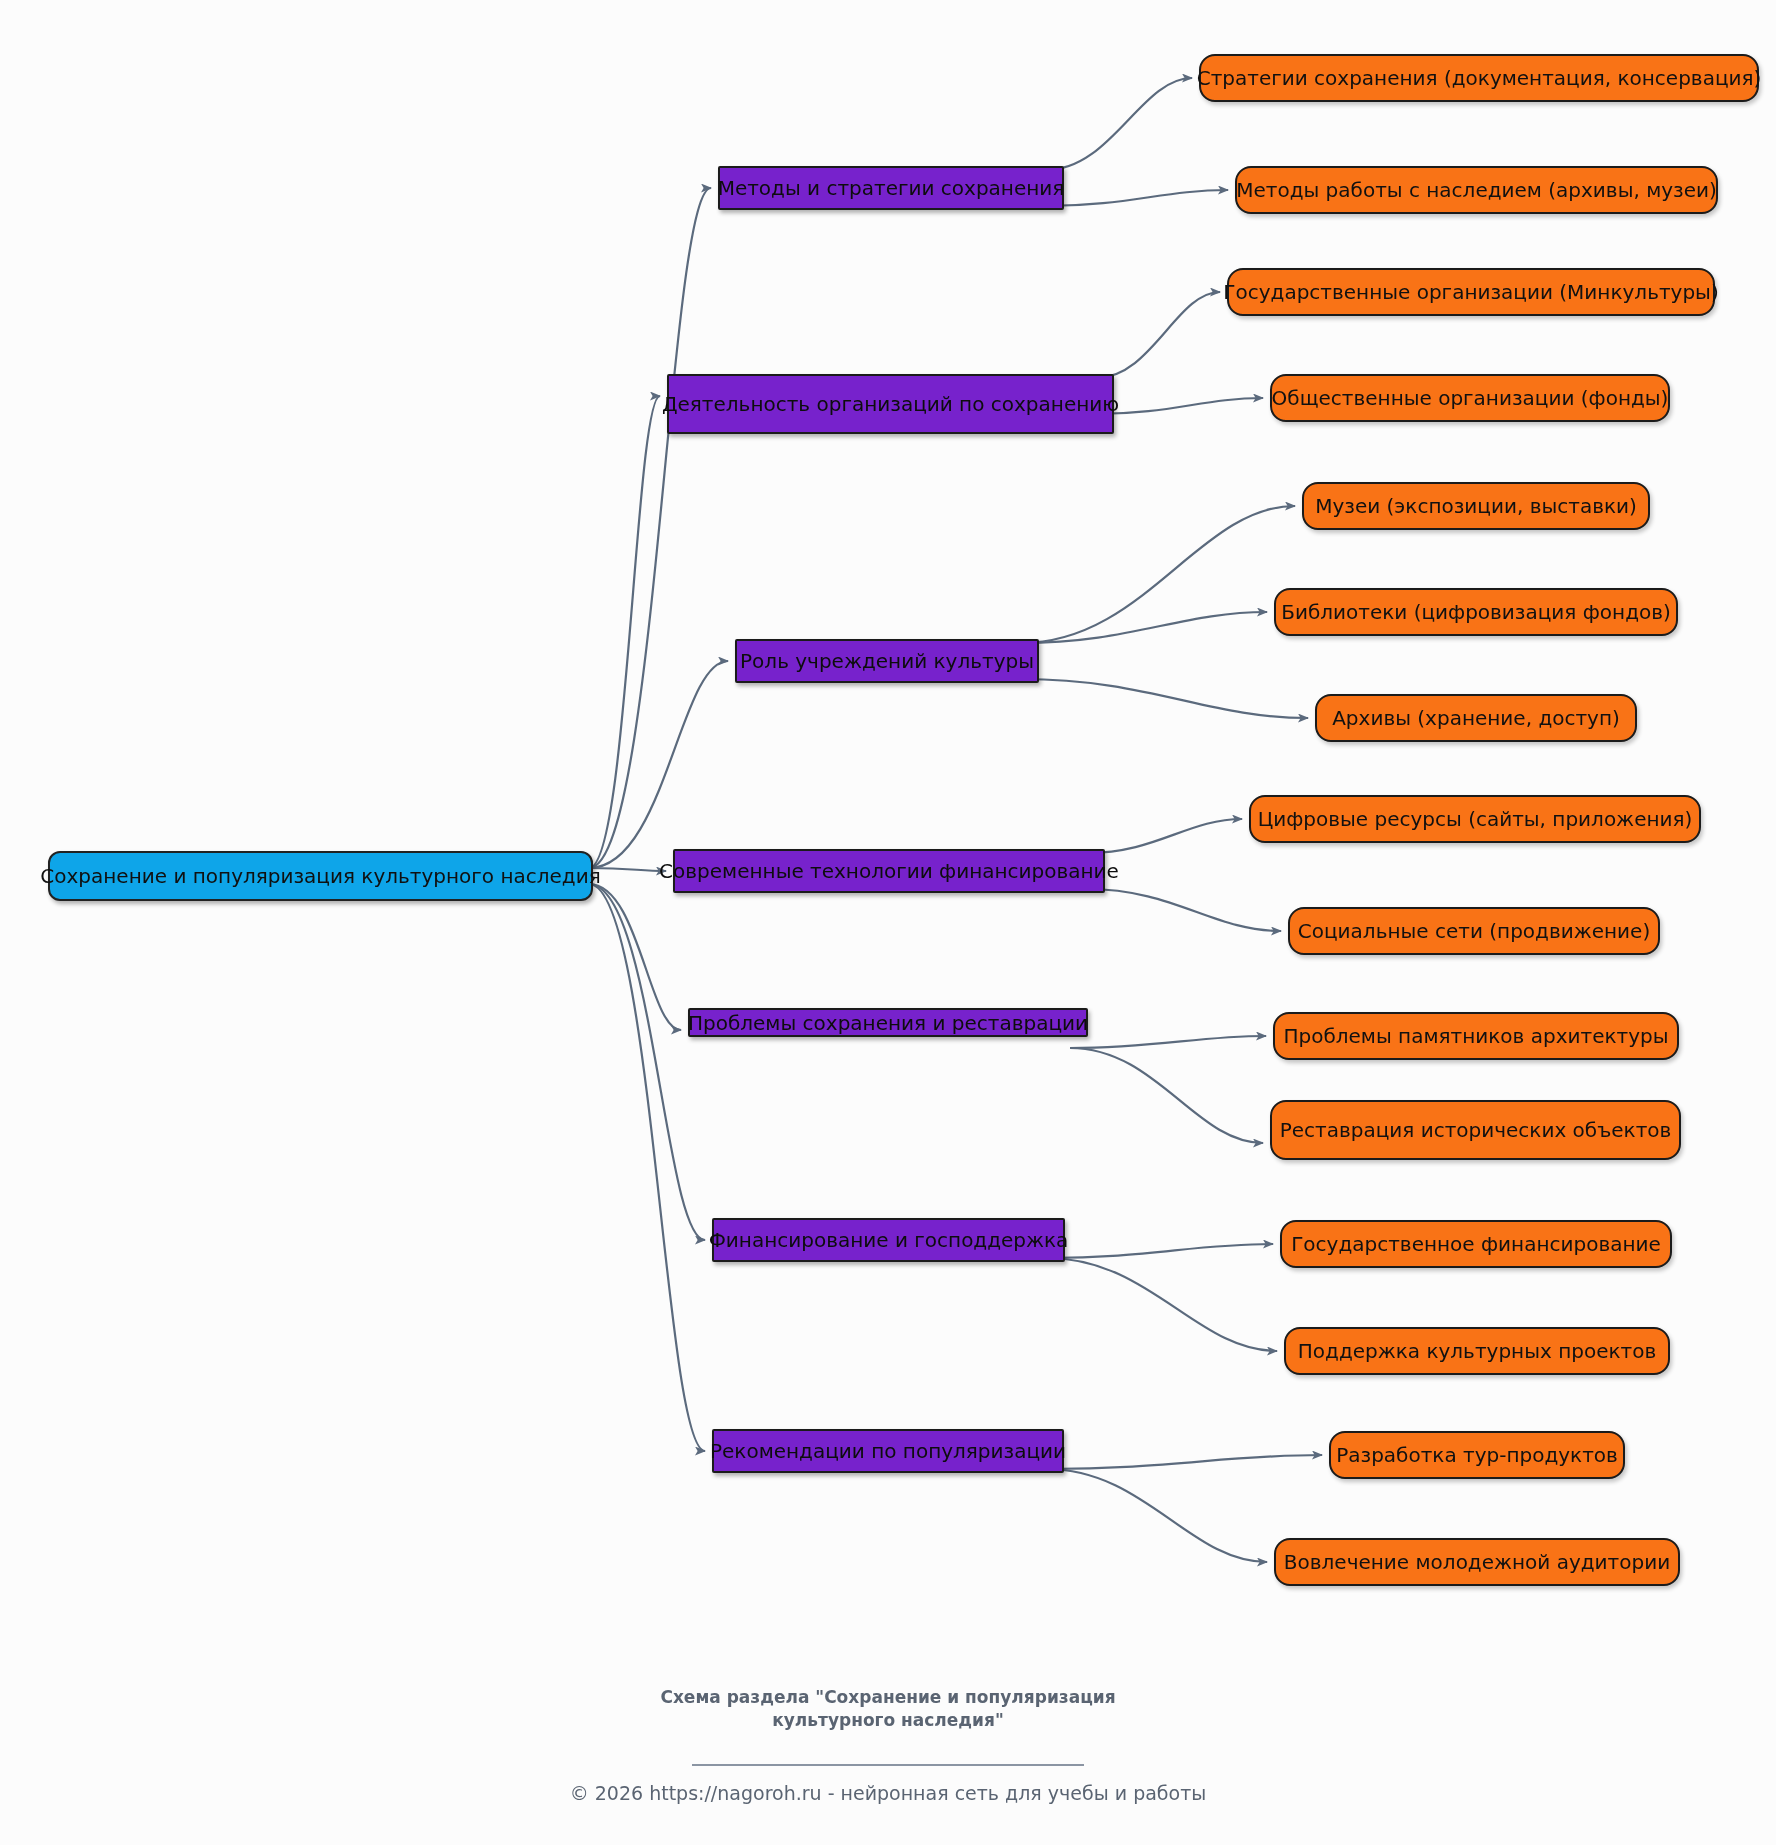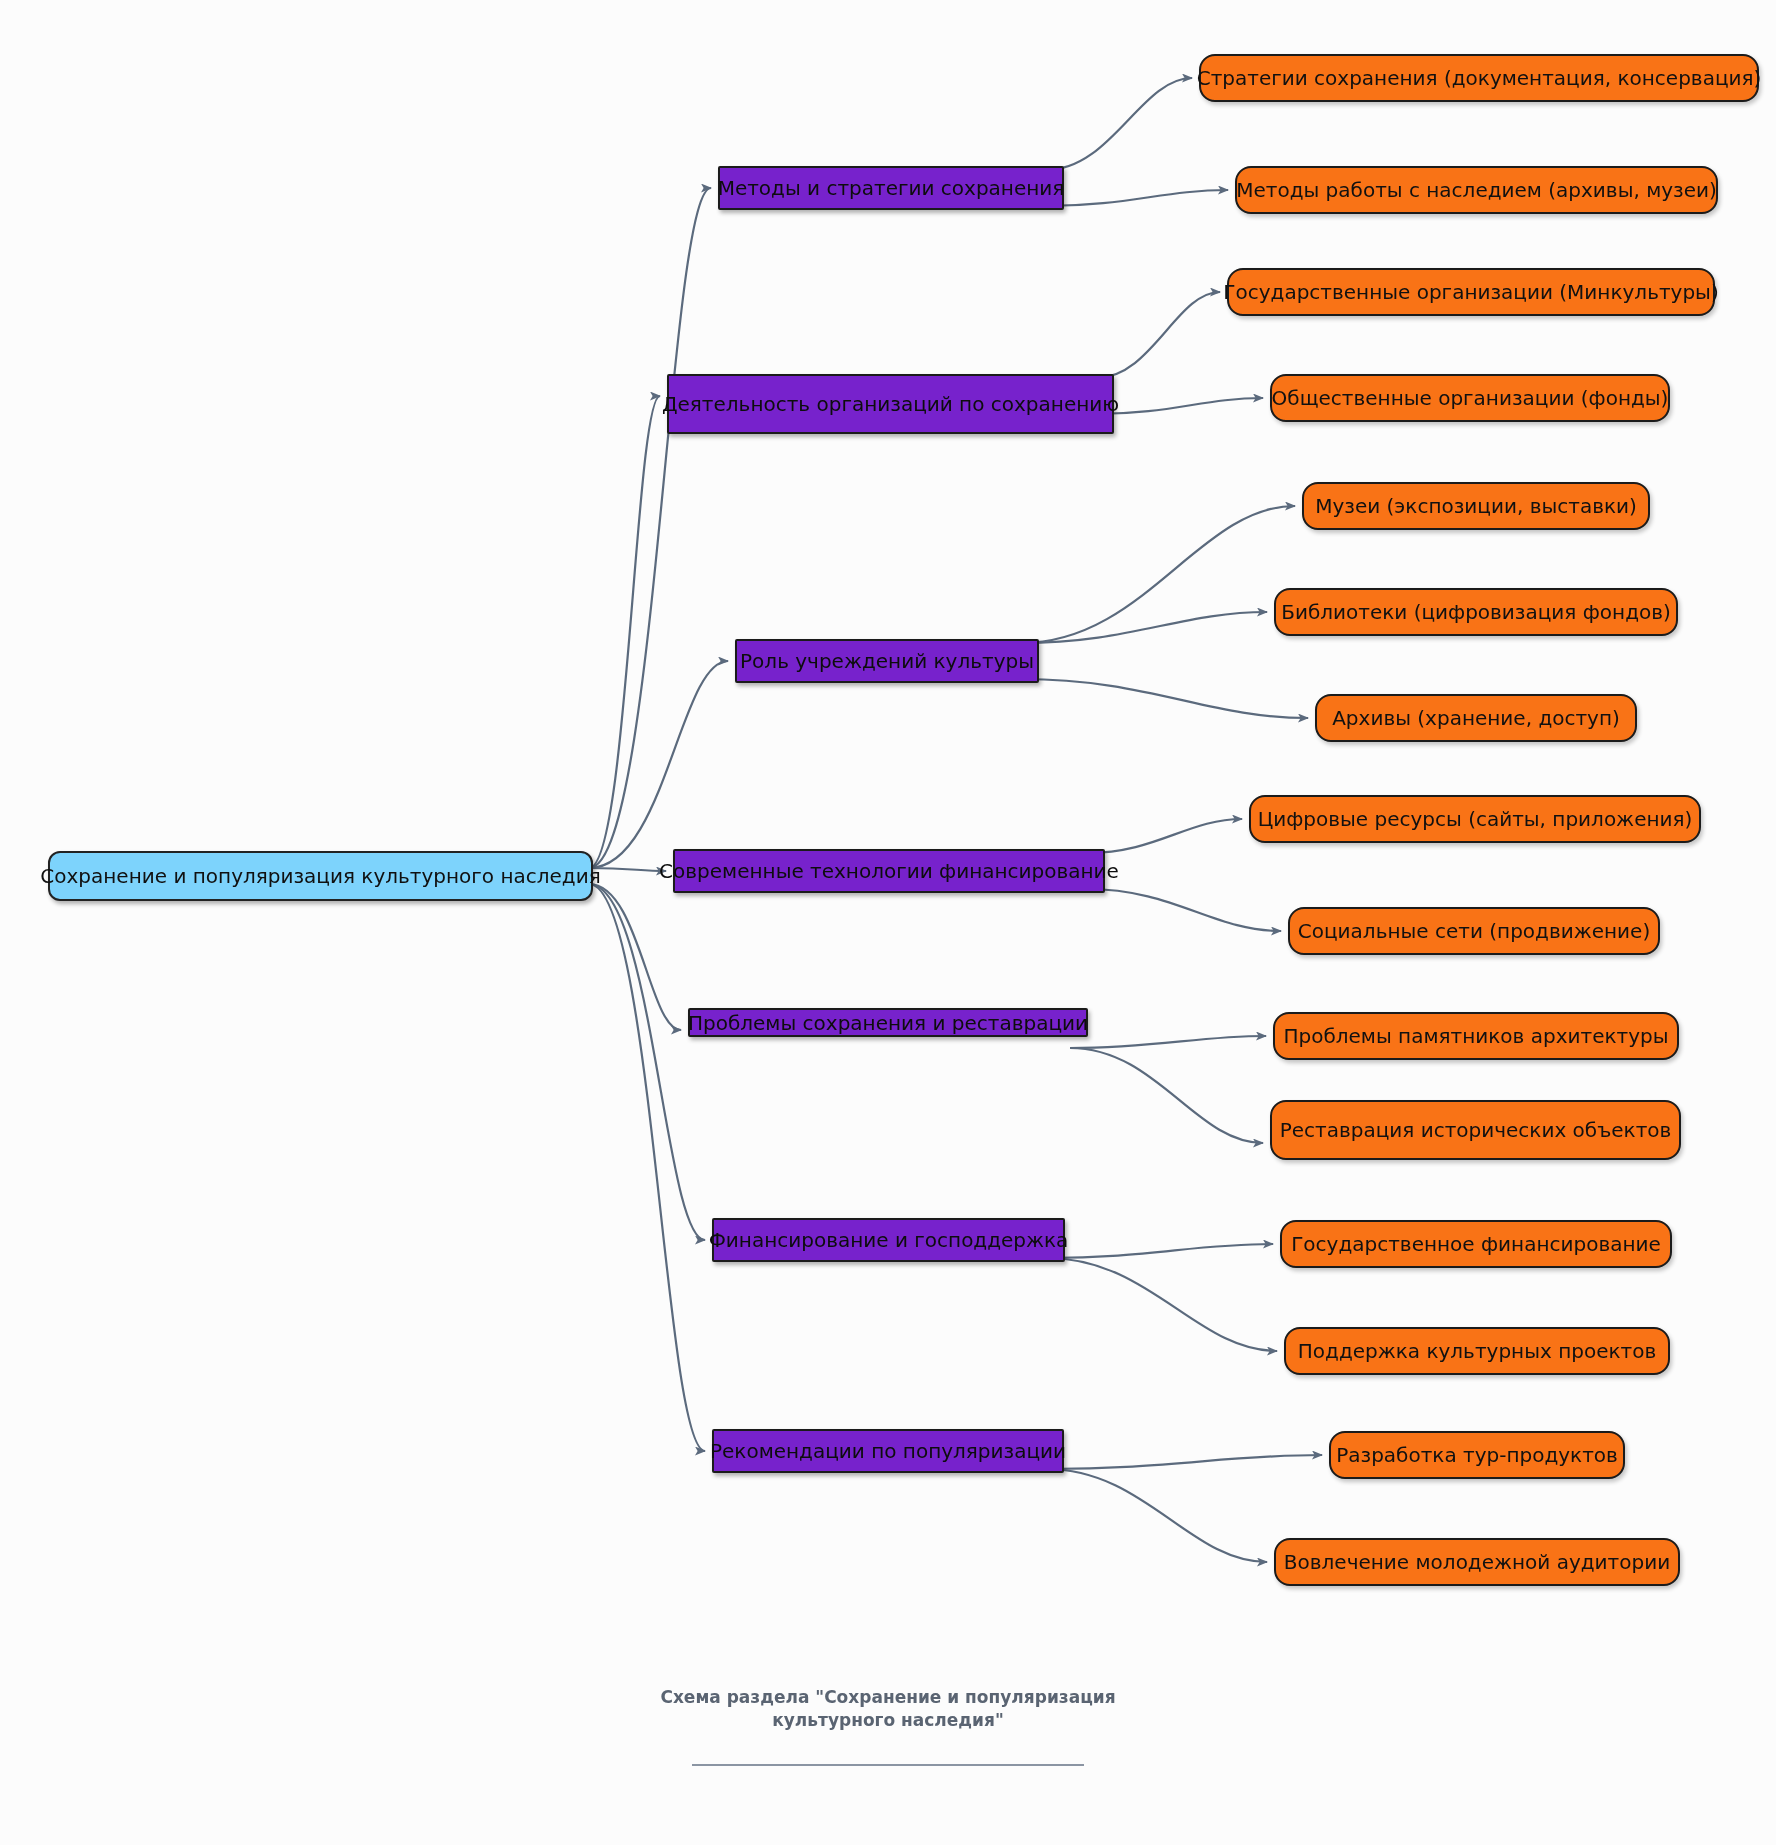--- a/index.html
+++ b/index.html
@@ -26,21 +26,21 @@
   .node {
     position: absolute;
     box-sizing: border-box;
     display: flex;
     align-items: center;
     justify-content: center;
     white-space: nowrap;
     line-height: 1;
   }
   .node-root {
-    background: #7dd3fc;
+    background: #0ea5e9;
     border: 2px solid #222222;
     border-radius: 12px;
     color: #101010;
     font-size: 20px;
     box-shadow: 2px 3px 4px rgba(0,0,0,0.30);
     padding: 0 16px;
   }
   .node-branch {
     background: #7722cc;
     border: 2px solid #1b1b1b;
@@ -197,14 +197,15 @@
       <div class="node node-leaf" style="left: 1274px; top: 1538px; width: 406px; height: 48px;">
         <span>Вовлечение молодежной аудитории</span>
       </div>
     </div>
 
   <div class="footer footer-title">
     <span>Схема раздела "Сохранение и популяризация</span>
     <span class="footer-title-line2">культурного наследия"</span>
   </div>
   <div class="footer-rule"></div>
+  <div class="footer footer-credit">© 2026 https://nagoroh.ru - нейронная сеть для учебы и работы</div>
 
 </div>
 
 </body></html>

